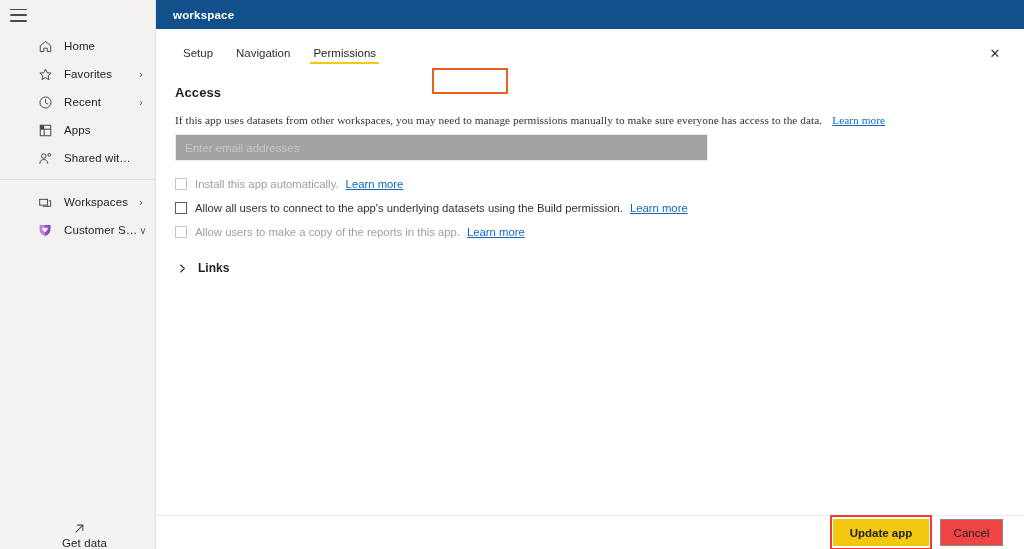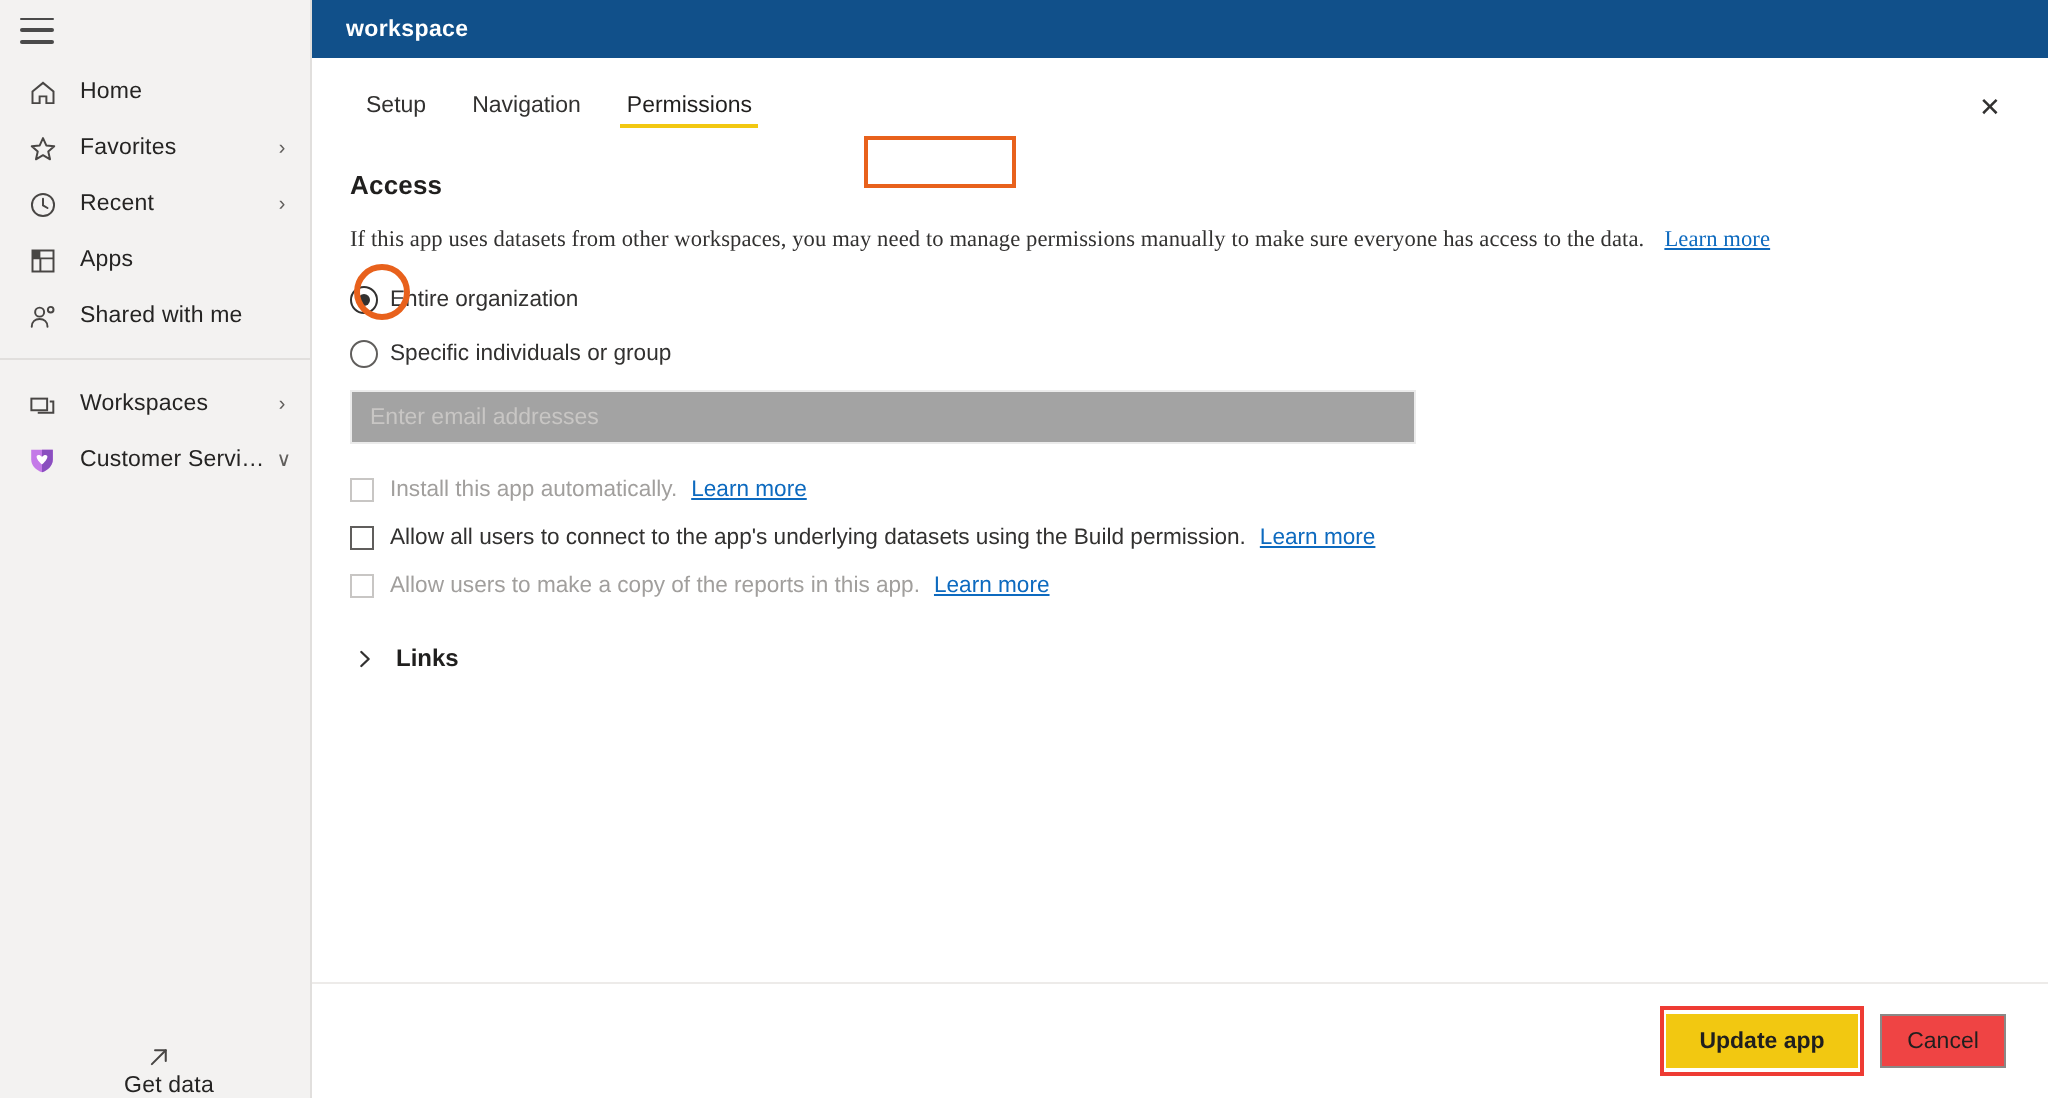--- a/index.html
+++ b/index.html
@@ -44,21 +44,21 @@
     flex-direction: column;
     justify-content: space-between;
     cursor: pointer;
   }
   .hamburger span {
     display: block;
     height: 1.6px;
     background: #4a4a4a;
     border-radius: 1px;
   }
-  .nav-group { padding-top: 2px; }
+  .nav-group { padding-top: 2px; padding-left: 24px; }
   .nav-item {
     height: 28px;
     display: flex;
     align-items: center;
     padding: 0 8px 0 12px;
     cursor: pointer;
     position: relative;
     box-sizing: border-box;
   }
   .nav-icon {
@@ -318,21 +318,21 @@
     color: #201f1e;
     margin-left: 9px;
   }
 
   
   .footer {
     position: absolute;
     left: 0;
     right: 0;
     bottom: 0;
-    height: 58px;
+    height: 34px;
     border-top: 1px solid #edebe9;
     background: #ffffff;
     display: flex;
     align-items: center;
     justify-content: flex-end;
     padding-right: 21px;
     box-sizing: border-box;
   }
   .btn-primary-wrap {
     position: relative;
@@ -511,31 +511,20 @@
     </div>
 
     <div class="content">
 
       <div class="section-title">Access</div>
 
       <div class="description">
         <span>If this app uses datasets from other workspaces, you may need to manage permissions manually to make sure everyone has access to the data.</span><a class="link">Learn more</a>
       </div>
 
-      <div class="radio-group" style="position:relative;">
-        <div class="radio-row" style="position:relative;">
-          <span class="radio checked"></span>
-          <span class="radio-label">Entire organization</span>
-          <span class="radio-annotation"></span>
-        </div>
-        <div class="radio-row" style="margin-top:6px;">
-          <span class="radio"></span>
-          <span class="radio-label">Specific individuals or group</span>
-        </div>
-      </div>
 
       <input class="email-input" type="text" value="" placeholder="Enter email addresses" style="">
 
       <div class="checkbox-group">
 
         <div class="check-row">
           <span class="checkbox disabled"></span>
           <span class="check-label disabled">Install this app automatically.</span>
           <a class="link-disabled">Learn more</a>
         </div>

